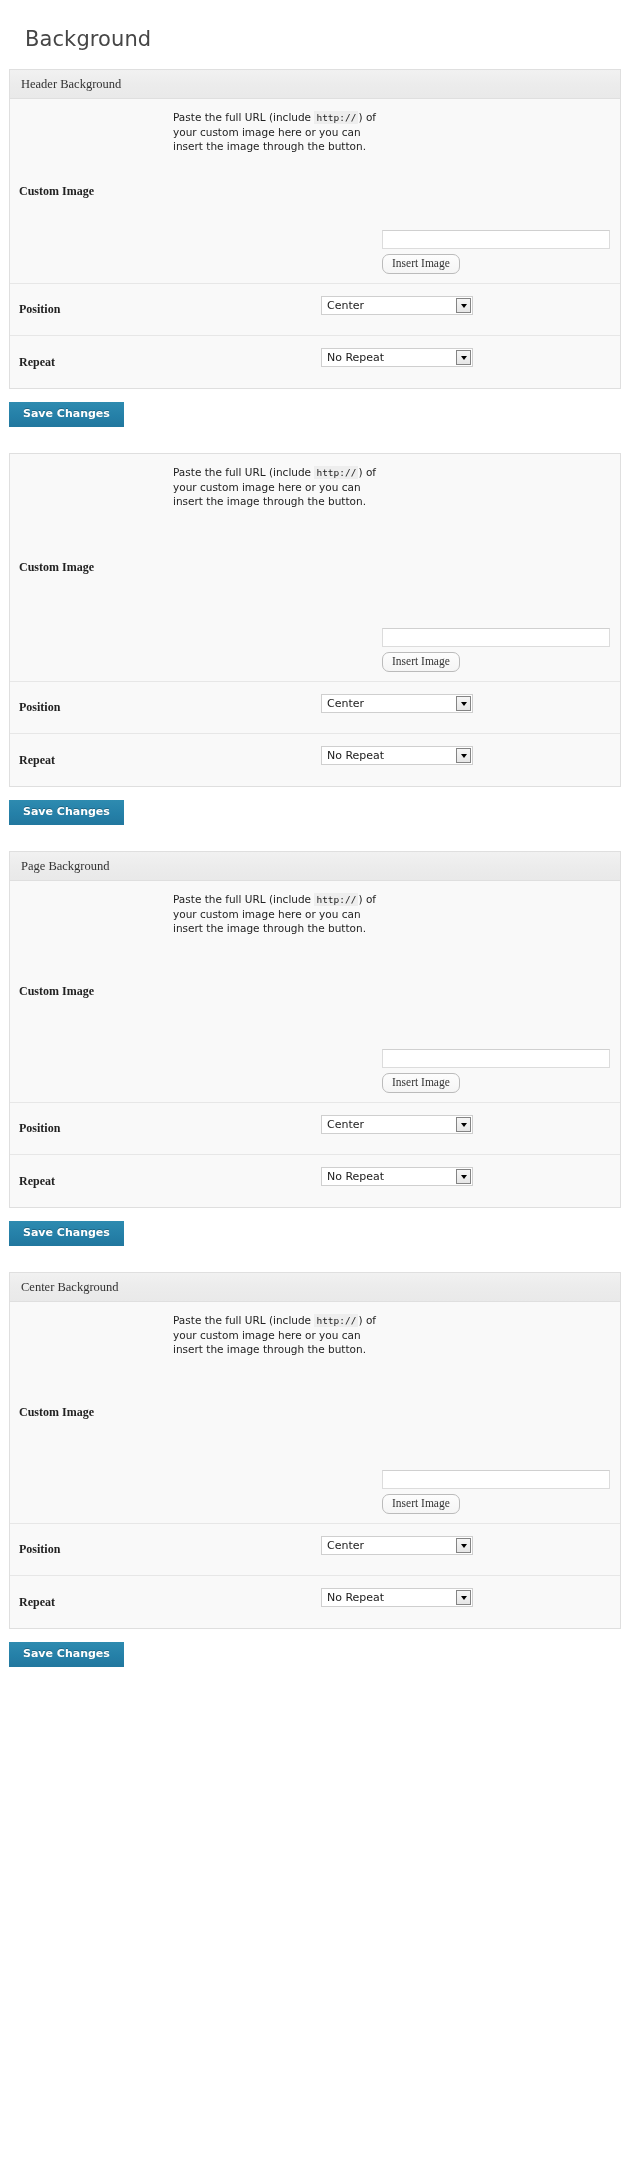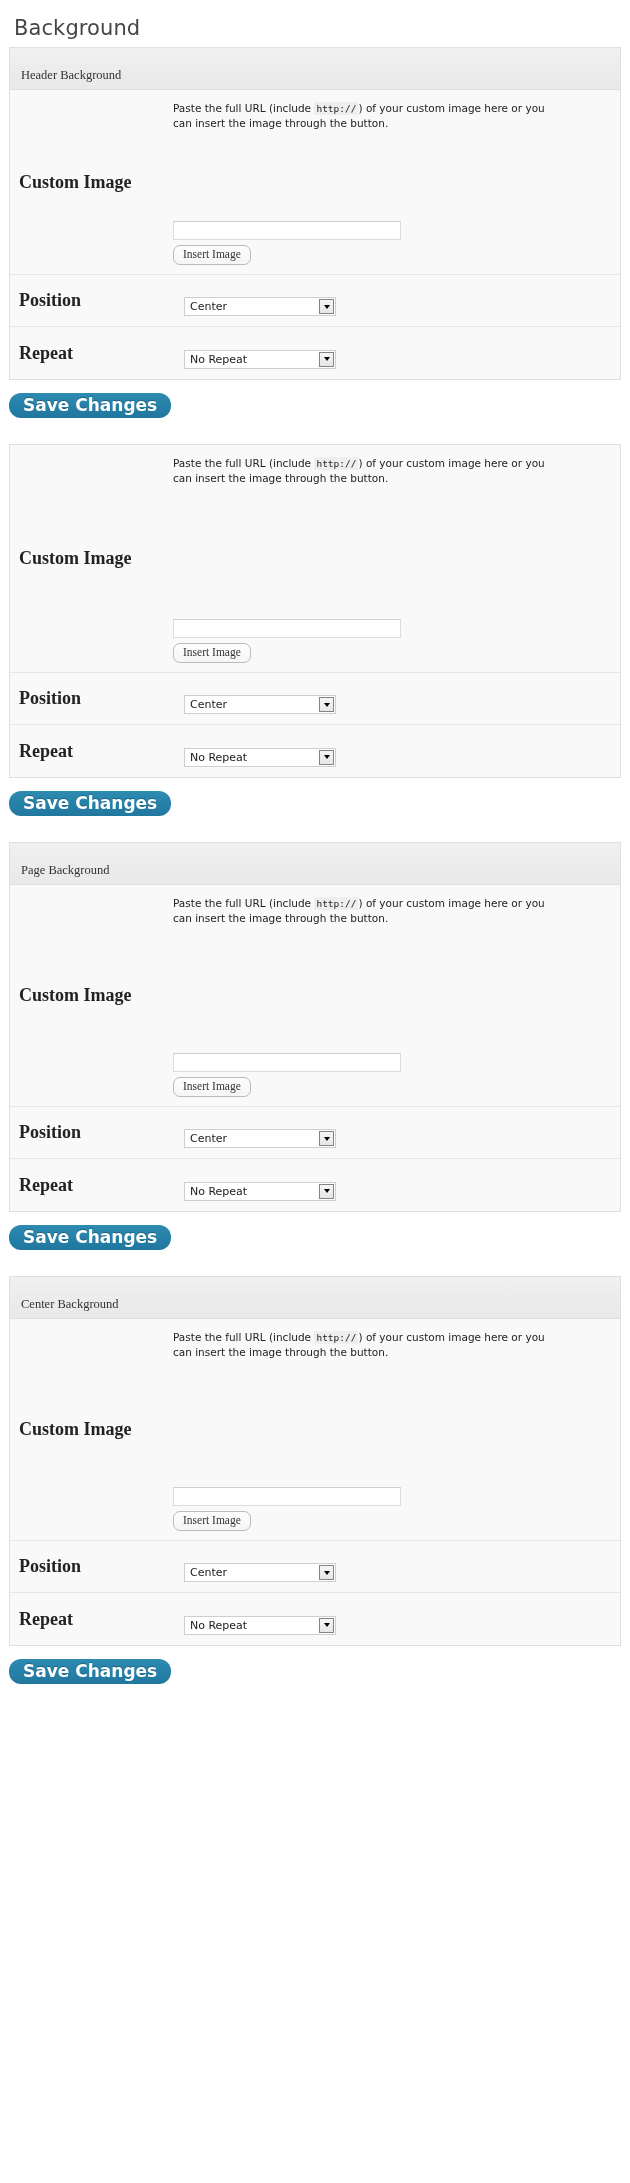--- a/index.html
+++ b/index.html
@@ -21,38 +21,38 @@
     padding: 0;
     box-sizing: border-box;
   }
 
   
   .page-title {
     font-family: "DejaVu Sans", sans-serif;
     font-size: 21px;
     font-weight: 400;
     color: #464646;
-    margin: 5px;
+    margin: 16px;
     padding: 9px 0 0 9px;
     line-height: 28px;
     letter-spacing: 0.1px;
   }
 
   
   .panel {
     margin: 0 9px 0 9px;
     border: 1px solid #dfdfdf;
     background: #f9f9f9;
     box-sizing: border-box;
   }
 
   .panel-header {
     background: linear-gradient(to bottom, #f1f1f1 0%, #ececec 50%, #e9e9e9 100%);
     border-bottom: 1px solid #dfdfdf;
-    padding: 20px 0 7px 11px;
+    padding: 7px 0 7px 11px;
     font-family: "Liberation Serif", serif;
     font-size: 12.5px;
     font-weight: 400;
     color: #333333;
     line-height: 14px;
   }
 
   .panel-body {
     background: #f9f9f9;
   }
@@ -70,30 +70,29 @@
 
   .row-label {
     width: 157px;
     flex: 0 0 157px;
     box-sizing: border-box;
     padding-left: 9px;
     display: flex;
     align-items: center;
     font-family: "Liberation Serif", serif;
     font-weight: bold;
-    font-size: 18px;
+    font-size: 12px;
     color: #222222;
   }
 
   .row-field {
     flex: 1 1 auto;
     box-sizing: border-box;
     padding: 12px 10px 0 6px;
     display: flex;
-    flex-direction: column;
     justify-content: flex-start;
     position: relative;
   }
 
   
   .row-image .row-field {
     padding-top: 11px;
     padding-bottom: 9px;
     justify-content: space-between;
   }
@@ -196,25 +195,25 @@
   }
 
   
   .save-wrap {
     padding: 13px 0 0 9px;
   }
   .save-btn {
     display: inline-block;
     background: linear-gradient(to bottom, #2e8bb0 0%, #2580a8 55%, #21779e 100%);
     border: none;
-    border-radius: 12px;
+    border-radius: 0;
     color: #ffffff;
     font-family: "DejaVu Sans", sans-serif;
     font-weight: bold;
-    font-size: 17px;
+    font-size: 11px;
     line-height: 12px;
     padding: 6px 14px 7px 14px;
     cursor: pointer;
     text-shadow: 0 -1px 0 rgba(0,0,0,0.25);
   }
 
   .section-gap { height: 26px; }
 </style>
 </head>
 <body>

